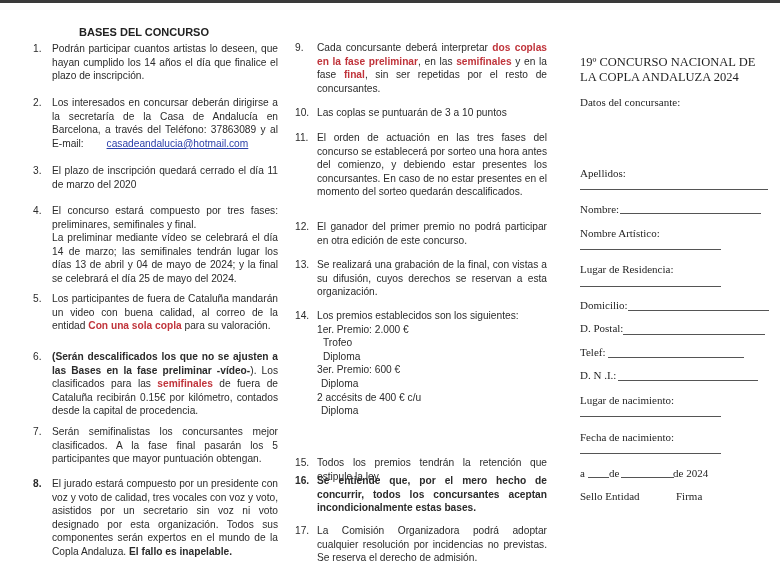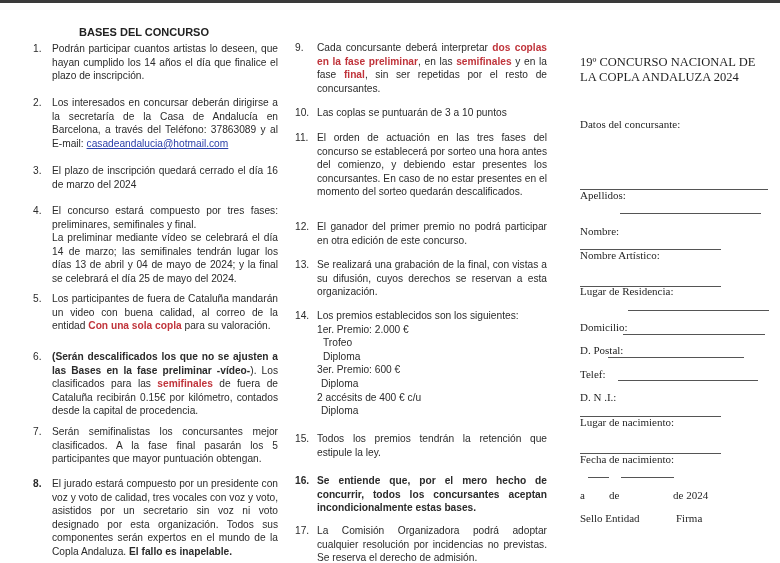--- a/index.html
+++ b/index.html
@@ -13,28 +13,28 @@
   .col3 { left: 580px; width: 192px; font-family: "Liberation Serif", serif; color: #1f1f1f; }
 
   .bases-title { position: absolute; left: 67px; top: 26px; font-size: 11px; font-weight: bold; color: #222; padding-left: 12px; }
 
   .item { position: absolute; font-size: 10.2px; line-height: 13.6px; text-align: justify; }
   .item .num { position: absolute; left: -19px; top: 0; }
   .col2 .item .num { left: -22px; }
   .item .txt { display: block; }
   .red { color: #c0343b; font-weight: bold; }
   .b { font-weight: bold; }
-  .link { color: #2a3fa8; text-decoration: underline; }
+  .link { color: #2a3fa8; text-decoration: underline; margin-left: 20px; }
 
   .prize-line { display: block; text-align: left; }
   .ind1 { padding-left: 6px; }
   .ind2 { padding-left: 4px; }
 
   .f-title { position: absolute; left: 0; top: 55px; font-size: 12.5px; line-height: 15px; color: #1f1f1f; }
-  .f-label { position: absolute; left: 0; font-size: 11px; line-height: 13px; white-space: nowrap; margin-top: 22px; }
+  .f-label { position: absolute; left: 0; font-size: 11px; line-height: 13px; white-space: nowrap; }
   .f-line { position: absolute; height: 0; border-bottom: 1px solid #555; }
   .f-bold { position: absolute; left: 0; top: 122px; font-size: 11.4px; line-height: 13px; font-weight: bold; width: 200px; }
   .f-bold .link { font-weight: bold; }
 </style>
 </head>
 <body>
 
 <div class="topbar"></div>
 
 <div class="bases-title">BASES DEL CONCURSO</div>
@@ -42,21 +42,21 @@
   <div class="item" style="top:42px; width:226px;">
     <span class="num">1.</span>
     <span class="txt">Podrán participar cuantos artistas lo deseen, que hayan cumplido los 14 años el día que finalice el plazo de inscripción.</span>
   </div>
   <div class="item" style="top:96px; width:226px;">
     <span class="num">2.</span>
     <span class="txt"><span>Los interesados en concursar deberán dirigirse a la secretaría de la Casa de Andalucía en Barcelona, a través del Teléfono: 37863089 y al E-mail:</span> <span class="link">casadeandalucia@hotmail.com</span></span>
   </div>
   <div class="item" style="top:164px; width:226px;">
     <span class="num">3.</span>
-    <span class="txt">El plazo de inscripción quedará cerrado el día 16 de marzo del 2024</span>
+    <span class="txt">El plazo de inscripción quedará cerrado el día 11 de marzo del 2020</span>
   </div>
   <div class="item" style="top:204px; width:226px;">
     <span class="num">4.</span>
     <span class="txt">El concurso estará compuesto por tres fases: preliminares, semifinales y final.</span>
     <span class="txt">La preliminar mediante vídeo se celebrará el día 14 de marzo; las semifinales tendrán lugar los días 13 de abril y 04 de mayo de 2024; y la final se celebrará el día 25 de mayo del 2024.</span>
   </div>
   <div class="item" style="top:292px; width:226px;">
     <span class="num">5.</span>
     <span class="txt"><span>Los participantes de fuera de Cataluña mandarán un video con buena calidad, al correo de la entidad</span> <span class="red">Con una sola copla</span> <span>para su valoración.</span></span>
   </div>
@@ -99,21 +99,21 @@
     <span class="num">14.</span>
     <span class="txt">Los premios establecidos son los siguientes:</span>
     <span class="prize-line">1er. Premio: 2.000 €</span>
     <span class="prize-line ind1">Trofeo</span>
     <span class="prize-line ind1">Diploma</span>
     <span class="prize-line">3er. Premio: 600 €</span>
     <span class="prize-line ind2">Diploma</span>
     <span class="prize-line">2 accésits de 400 € c/u</span>
     <span class="prize-line ind2">Diploma</span>
   </div>
-  <div class="item" style="top:432px; width:230px;">
+  <div class="item" style="top:456px; width:230px;">
     <span class="num">15.</span>
     <span class="txt">Todos los premios tendrán la retención que estipule la ley.</span>
   </div>
   <div class="item" style="top:474px; width:230px;">
     <span class="num b">16.</span>
     <span class="txt b">Se entiende que, por el mero hecho de concurrir, todos los concursantes aceptan incondicionalmente estas bases.</span>
   </div>
   <div class="item" style="top:524px; width:230px;">
     <span class="num">17.</span>
     <span class="txt">La Comisión Organizadora podrá adoptar cualquier resolución por incidencias no previstas. Se reserva el derecho de admisión.</span>

